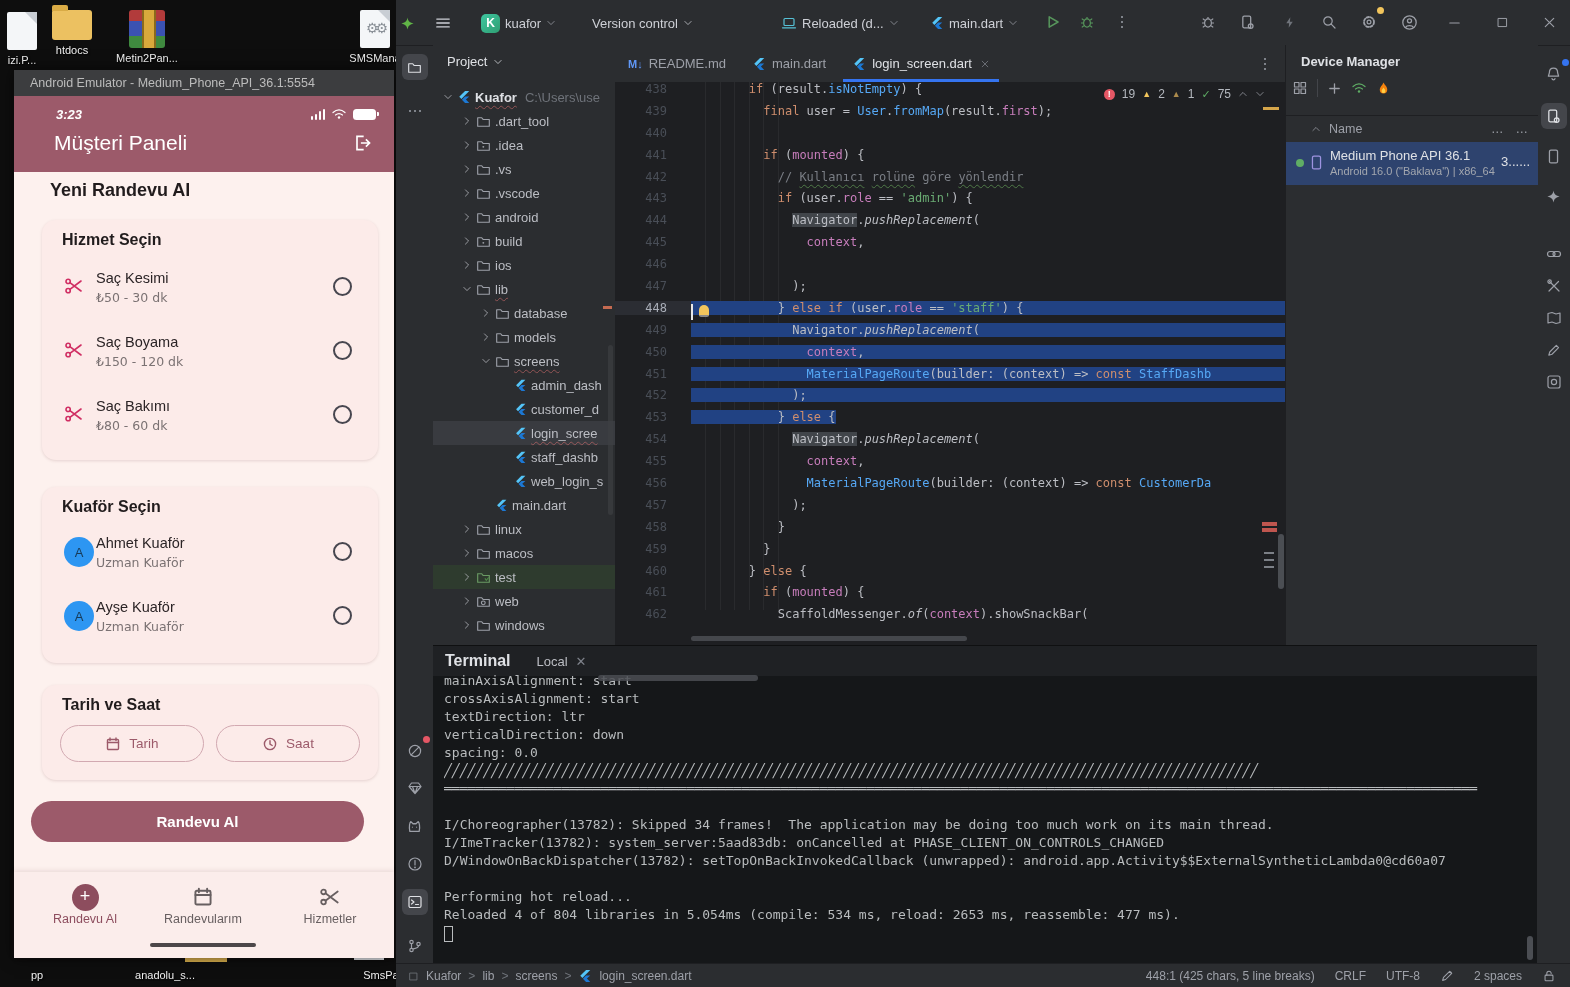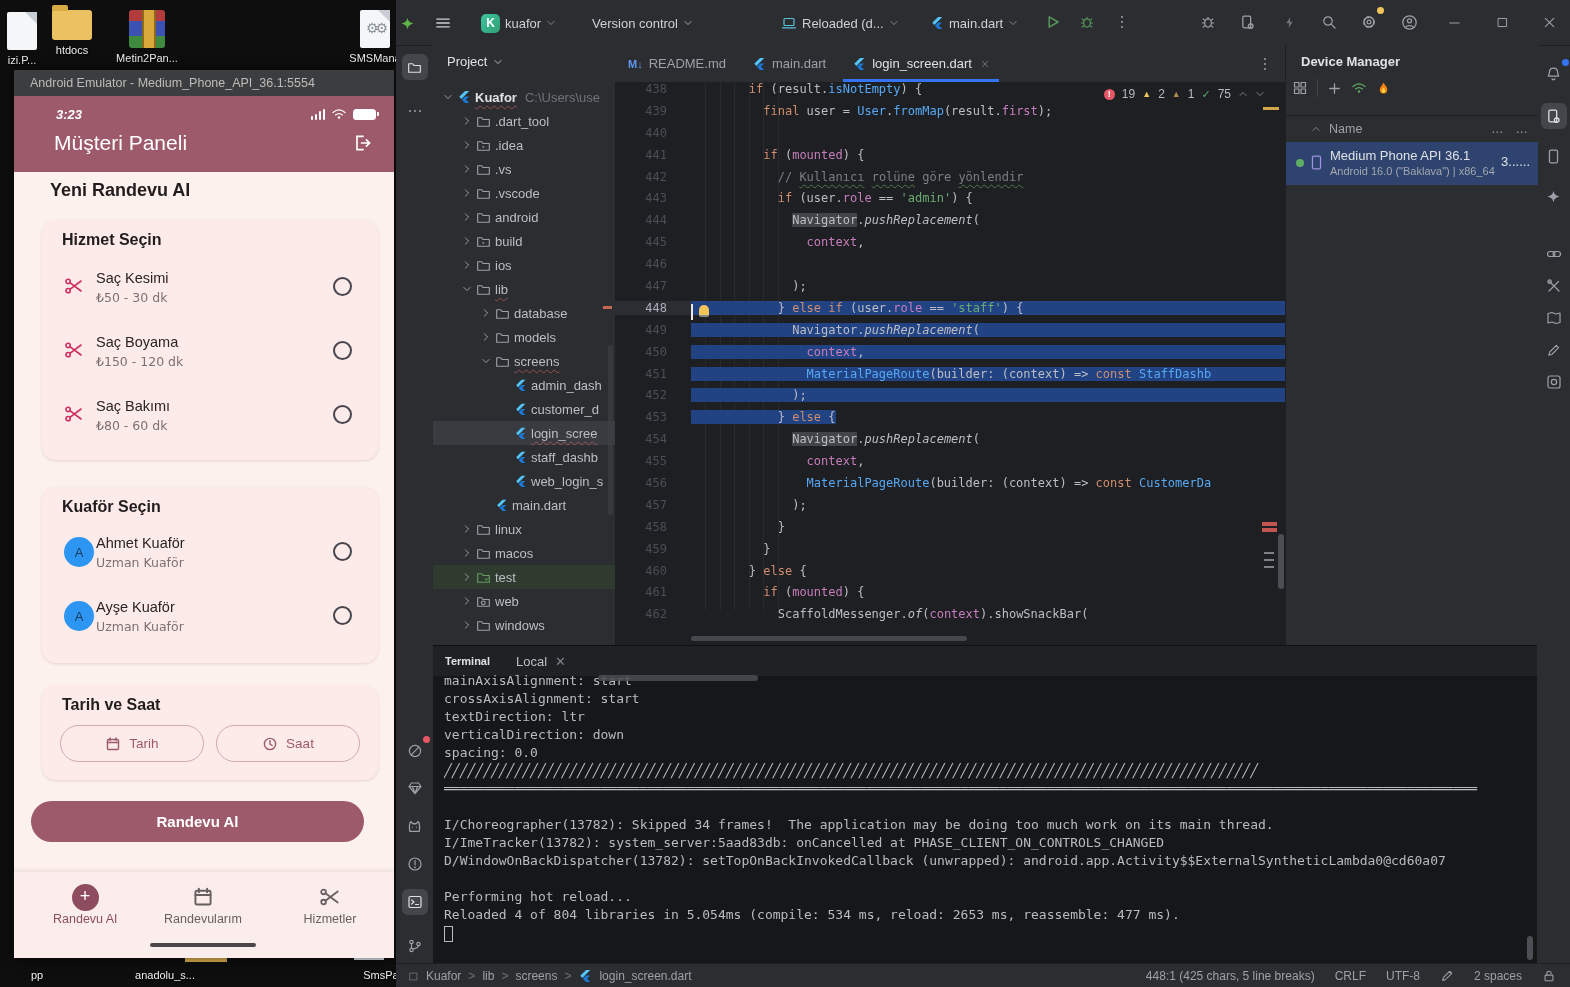--- a/index.html
+++ b/index.html
@@ -119,21 +119,21 @@
   .dm-divider{width:1px;height:18px;background:#43454a;}
   .dm-colhead{position:absolute;left:0;top:70px;width:100%;height:26px;border-top:1px solid #1e1f22;border-bottom:1px solid #6d28d9;display:flex;align-items:center;color:#9da0a8;font-size:12.5px;}
   .dm-row{position:absolute;left:0;top:97px;width:100%;height:43px;background:#2e436e;color:#dfe1e5;}
   .dm-dot{position:absolute;left:10px;top:17px;width:8px;height:8px;border-radius:50%;background:#5fad65;}
   .dm-name{position:absolute;left:44px;top:6px;font-size:13px;white-space:nowrap;}
   .dm-sub{position:absolute;left:44px;top:23px;font-size:11px;color:#a3a7af;white-space:nowrap;}
   .dm-api{position:absolute;right:8px;top:12px;font-size:13px;}
 
   .term{position:absolute;left:37px;top:645px;width:1104px;height:318px;background:#151719;border-top:1px solid #0f1011;}
   .thead{height:30px;background:#1f2124;display:flex;align-items:center;gap:26px;padding-left:12px;}
-  .thead .tt{font-weight:bold;color:#dfe1e5;font-size:11px;}
+  .thead .tt{font-weight:bold;color:#dfe1e5;font-size:16px;}
   .thead .tl{color:#bcbec4;font-size:13px;display:flex;gap:8px;align-items:center;}
   .thead .tx{color:#7e828a;}
   .tbody{position:absolute;left:11px;top:26px;right:14px;bottom:0;overflow:hidden;
          font-family:"DejaVu Sans Mono",monospace;font-size:13px;line-height:18px;color:#b9bcbe;white-space:pre;}
   .tbody .sep{letter-spacing:0;}
   .cursorblk{display:inline-block;width:7px;height:14px;border:1px solid #b9bcbe;vertical-align:middle;}
   .t-hscroll{position:absolute;left:165px;top:29px;width:160px;height:6px;border-radius:3px;background:#4b4e53;opacity:.85;}
   .t-vscroll{position:absolute;right:4px;bottom:4px;width:6px;height:24px;border-radius:3px;background:#4b4e53;}
 
   .sbar{position:absolute;left:0;top:963px;width:100%;height:24px;background:#2b2d30;border-top:1px solid #1e1f22;display:flex;align-items:center;color:#9da0a8;font-size:12px;}

